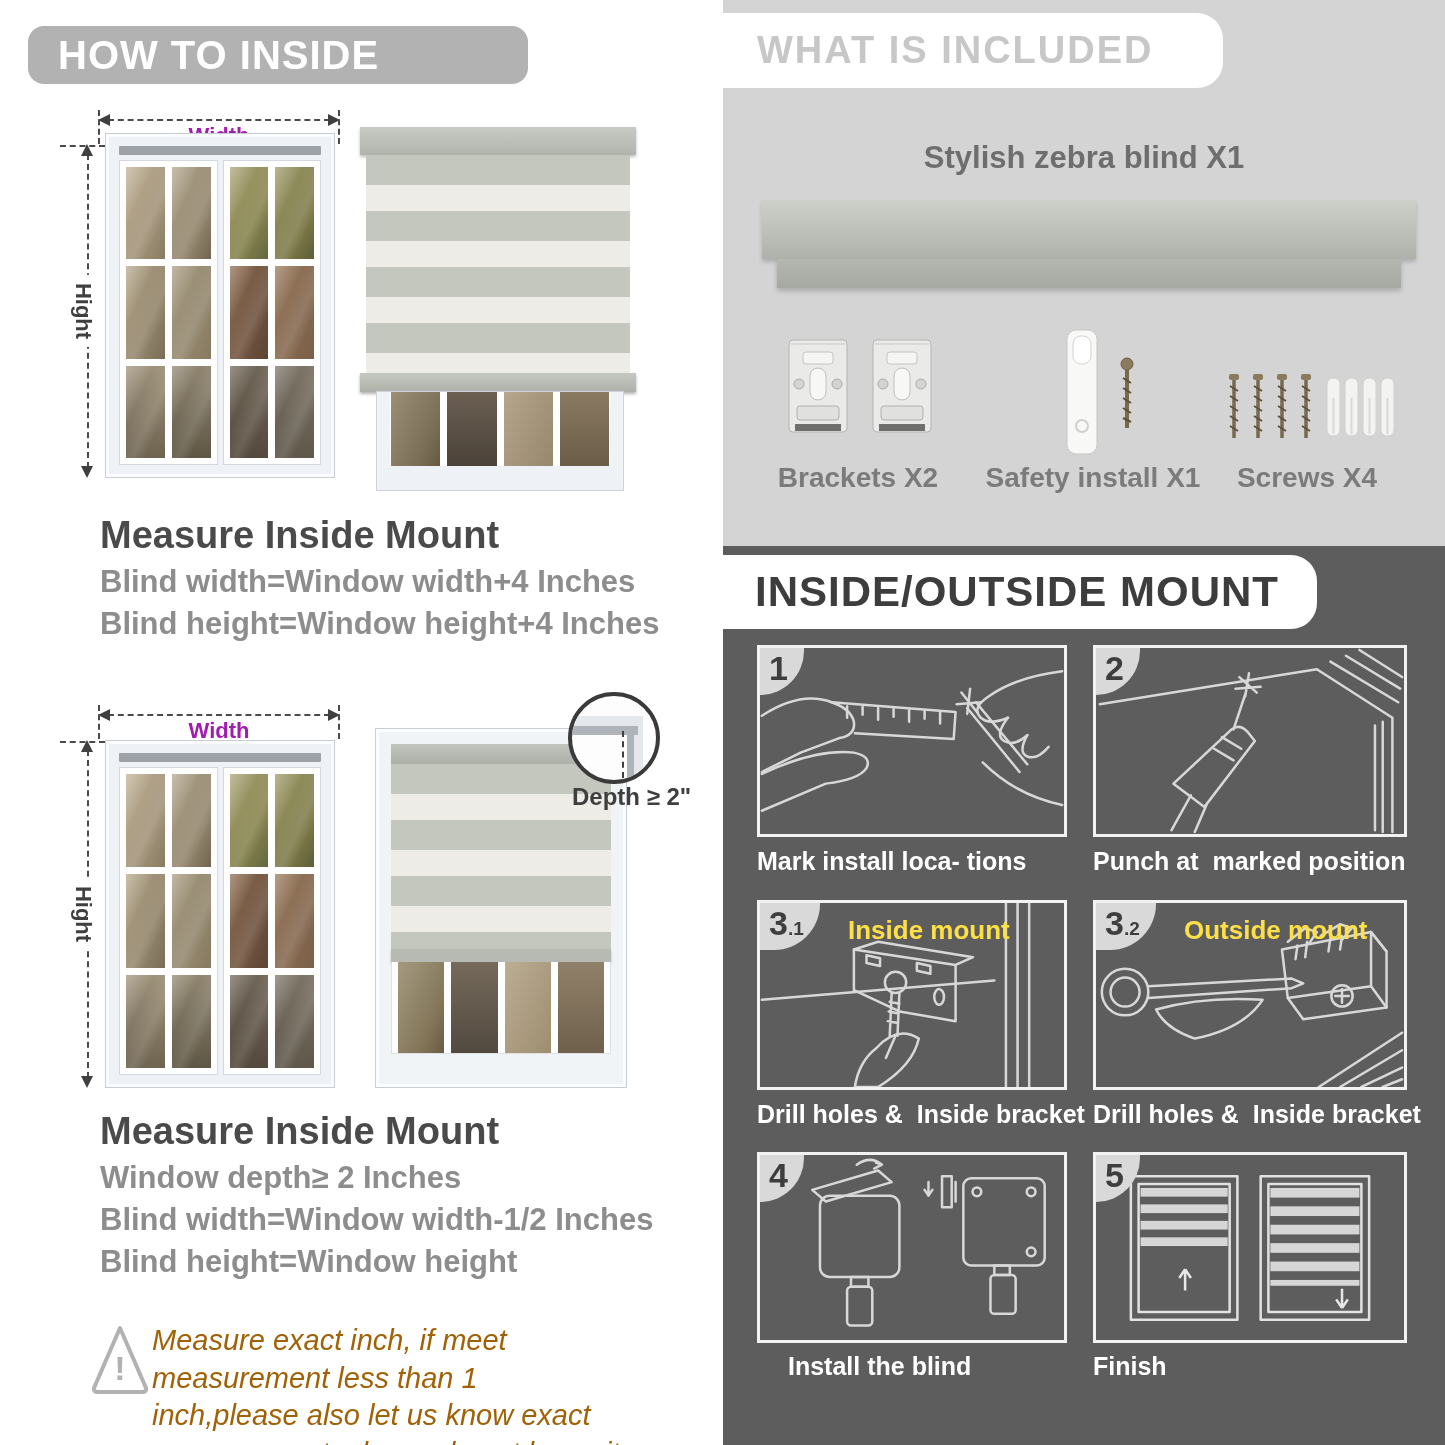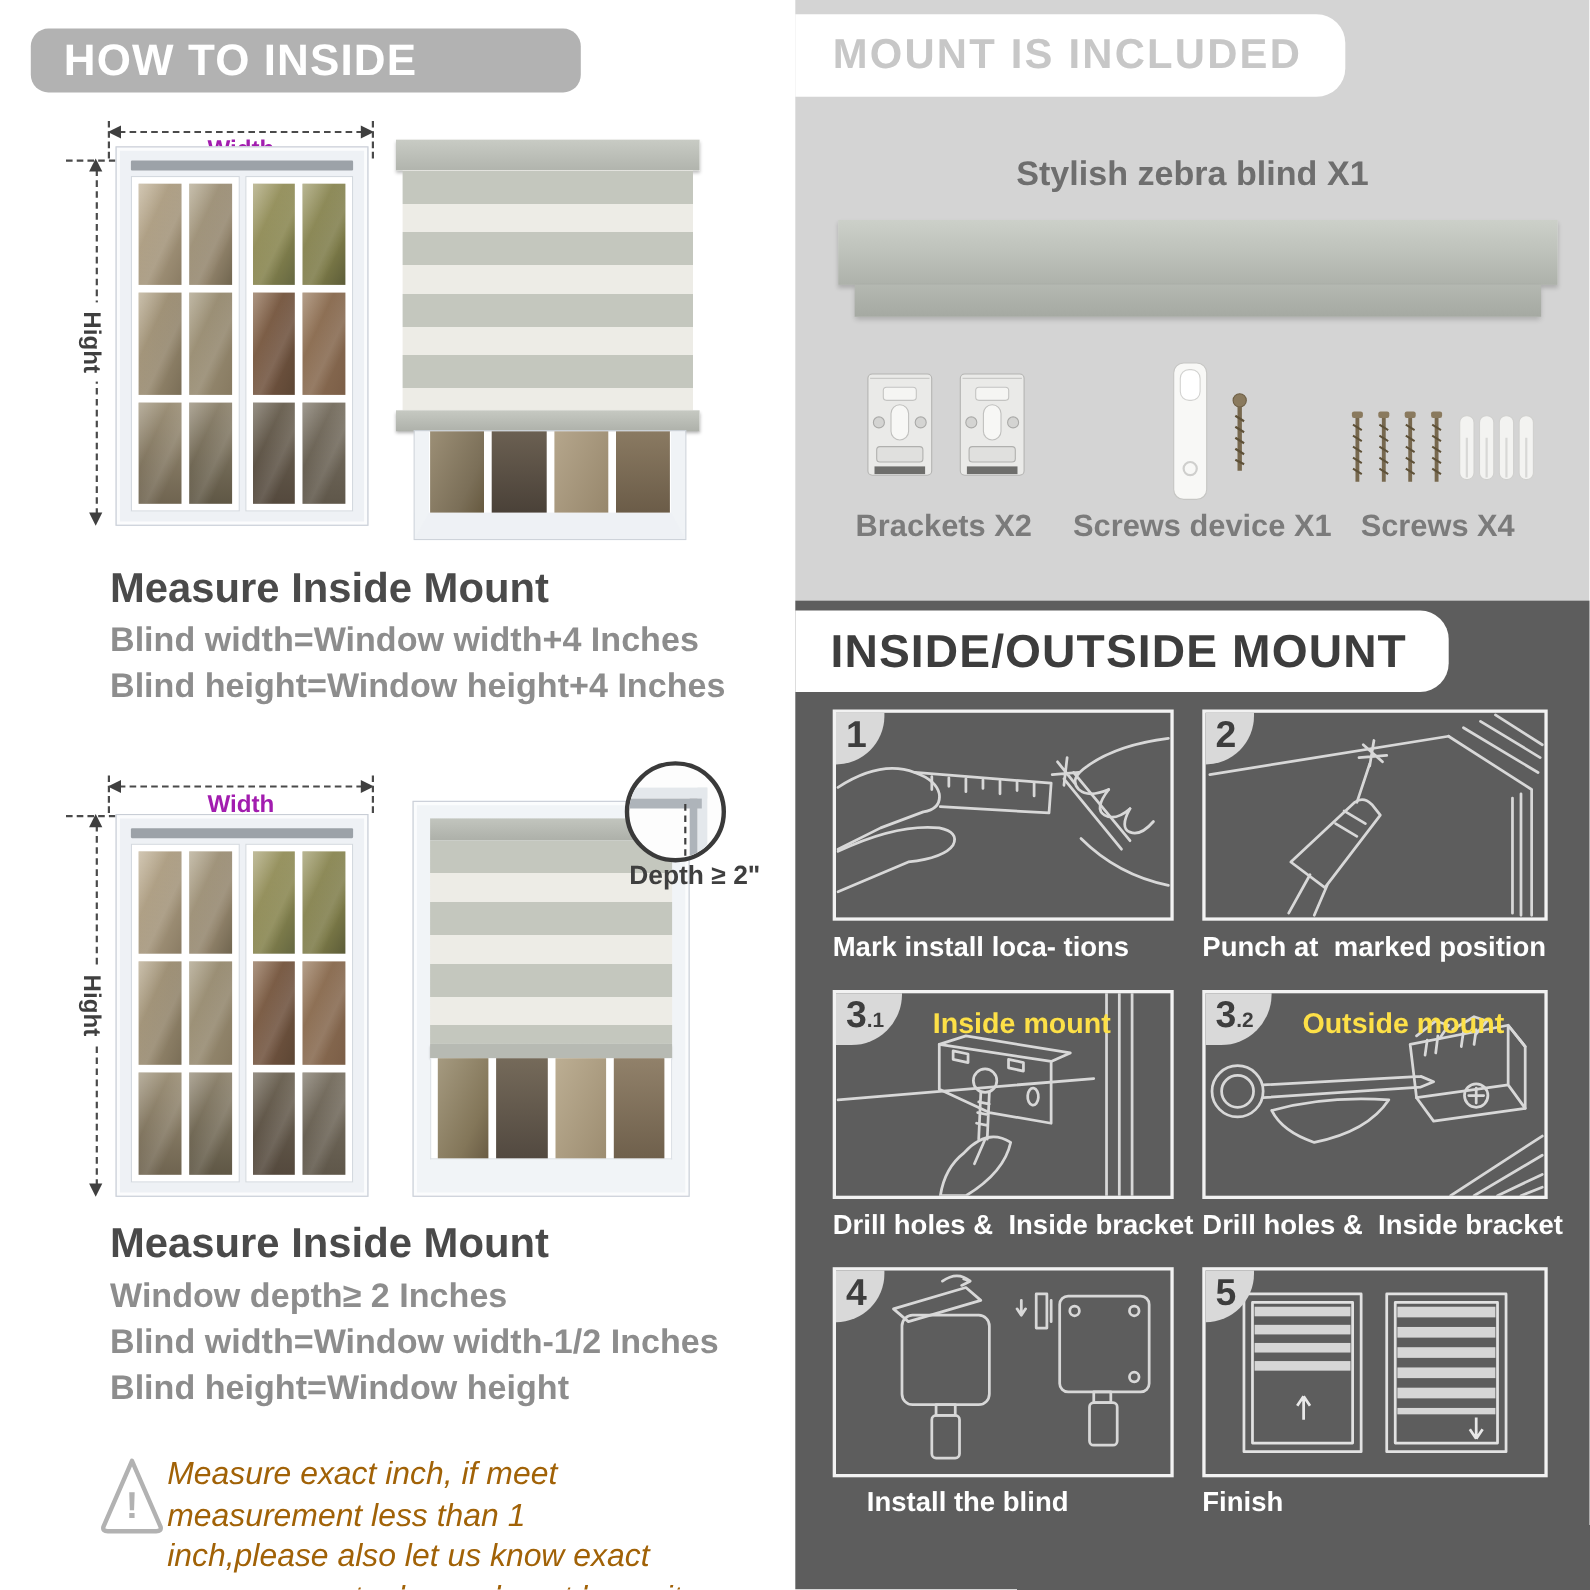--- a/index.html
+++ b/index.html
@@ -231,21 +231,21 @@
   <div class="abs sec-line" style="left:100px;top:1244px;">Blind height=Window height</div>
 
   <svg class="abs" style="left:90px;top:1322px;" width="60" height="74" viewBox="0 0 60 74">
     <path d="M30,6 L56,66 Q57,70 52,70 L8,70 Q3,70 4,66 Z" fill="none" stroke="#b2b2b2" stroke-width="4" stroke-linejoin="round"></path>
     <text x="30" y="58" text-anchor="middle" font-size="34" font-weight="bold" fill="#b2b2b2" font-family="Liberation Sans, sans-serif">!</text>
   </svg>
   <div class="abs warn-text" style="left:152px;top:1322px;">Measure exact inch, if meet measurement less than 1 inch,please also let us know exact measurement, please do not leave it</div>
 </div>
 
 <div id="right-top" class="abs">
-  <div class="abs included-pill">MOUNT IS INCLUDED</div>
+  <div class="abs included-pill">WHAT IS INCLUDED</div>
   <div class="abs product-line">Stylish zebra blind X1</div>
 
   <div class="abs rail-main"></div>
   <div class="abs rail-lip"></div>
 
   <svg class="abs" style="left:62px;top:332px;" width="150" height="112" viewBox="0 0 150 112">
     <g stroke="#b4b4b2" fill="#ebebे9" fill-opacity="1">
       <g>
         <rect x="4" y="8" width="58" height="92" rx="4" fill="#eaeae8"></rect>
         <path d="M6,12 h54" stroke="#c9c9c7" fill="none"></path>
@@ -313,21 +313,21 @@
           <line x1="6.5" y1="20" x2="6.5" y2="56" stroke="#d8d8d6" stroke-width="2"></line>
         </g>
       <g transform="translate(160,6)">
           <rect x="0" y="0" width="13" height="58" rx="6" fill="#f3f3f1" stroke="#d0d0ce"></rect>
           <line x1="6.5" y1="20" x2="6.5" y2="56" stroke="#d8d8d6" stroke-width="2"></line>
         </g>
     </g>
   </svg>
 
   <div class="abs item-label" style="left:135px;top:462px;transform:translateX(-50%);">Brackets X2</div>
-  <div class="abs item-label" style="left:370px;top:462px;transform:translateX(-50%);">Screws device X1</div>
+  <div class="abs item-label" style="left:370px;top:462px;transform:translateX(-50%);">Safety install X1</div>
   <div class="abs item-label" style="left:584px;top:462px;transform:translateX(-50%);">Screws X4</div>
 </div>
 
 <div id="right-bottom" class="abs">
   <div class="abs mount-pill">INSIDE/OUTSIDE MOUNT</div>
 
   <div class="step-panel" style="left:34px;top:99px;width:310px;height:192px;">
     <svg class="art" viewBox="0 0 310 192">
       <g stroke="#d8d8d8" stroke-width="2.5" fill="none" stroke-linecap="round" stroke-linejoin="round">
         <path d="M0,70 Q40,44 72,56 Q92,63 95,76 Q97,90 80,93 L40,108 L0,128"></path>

